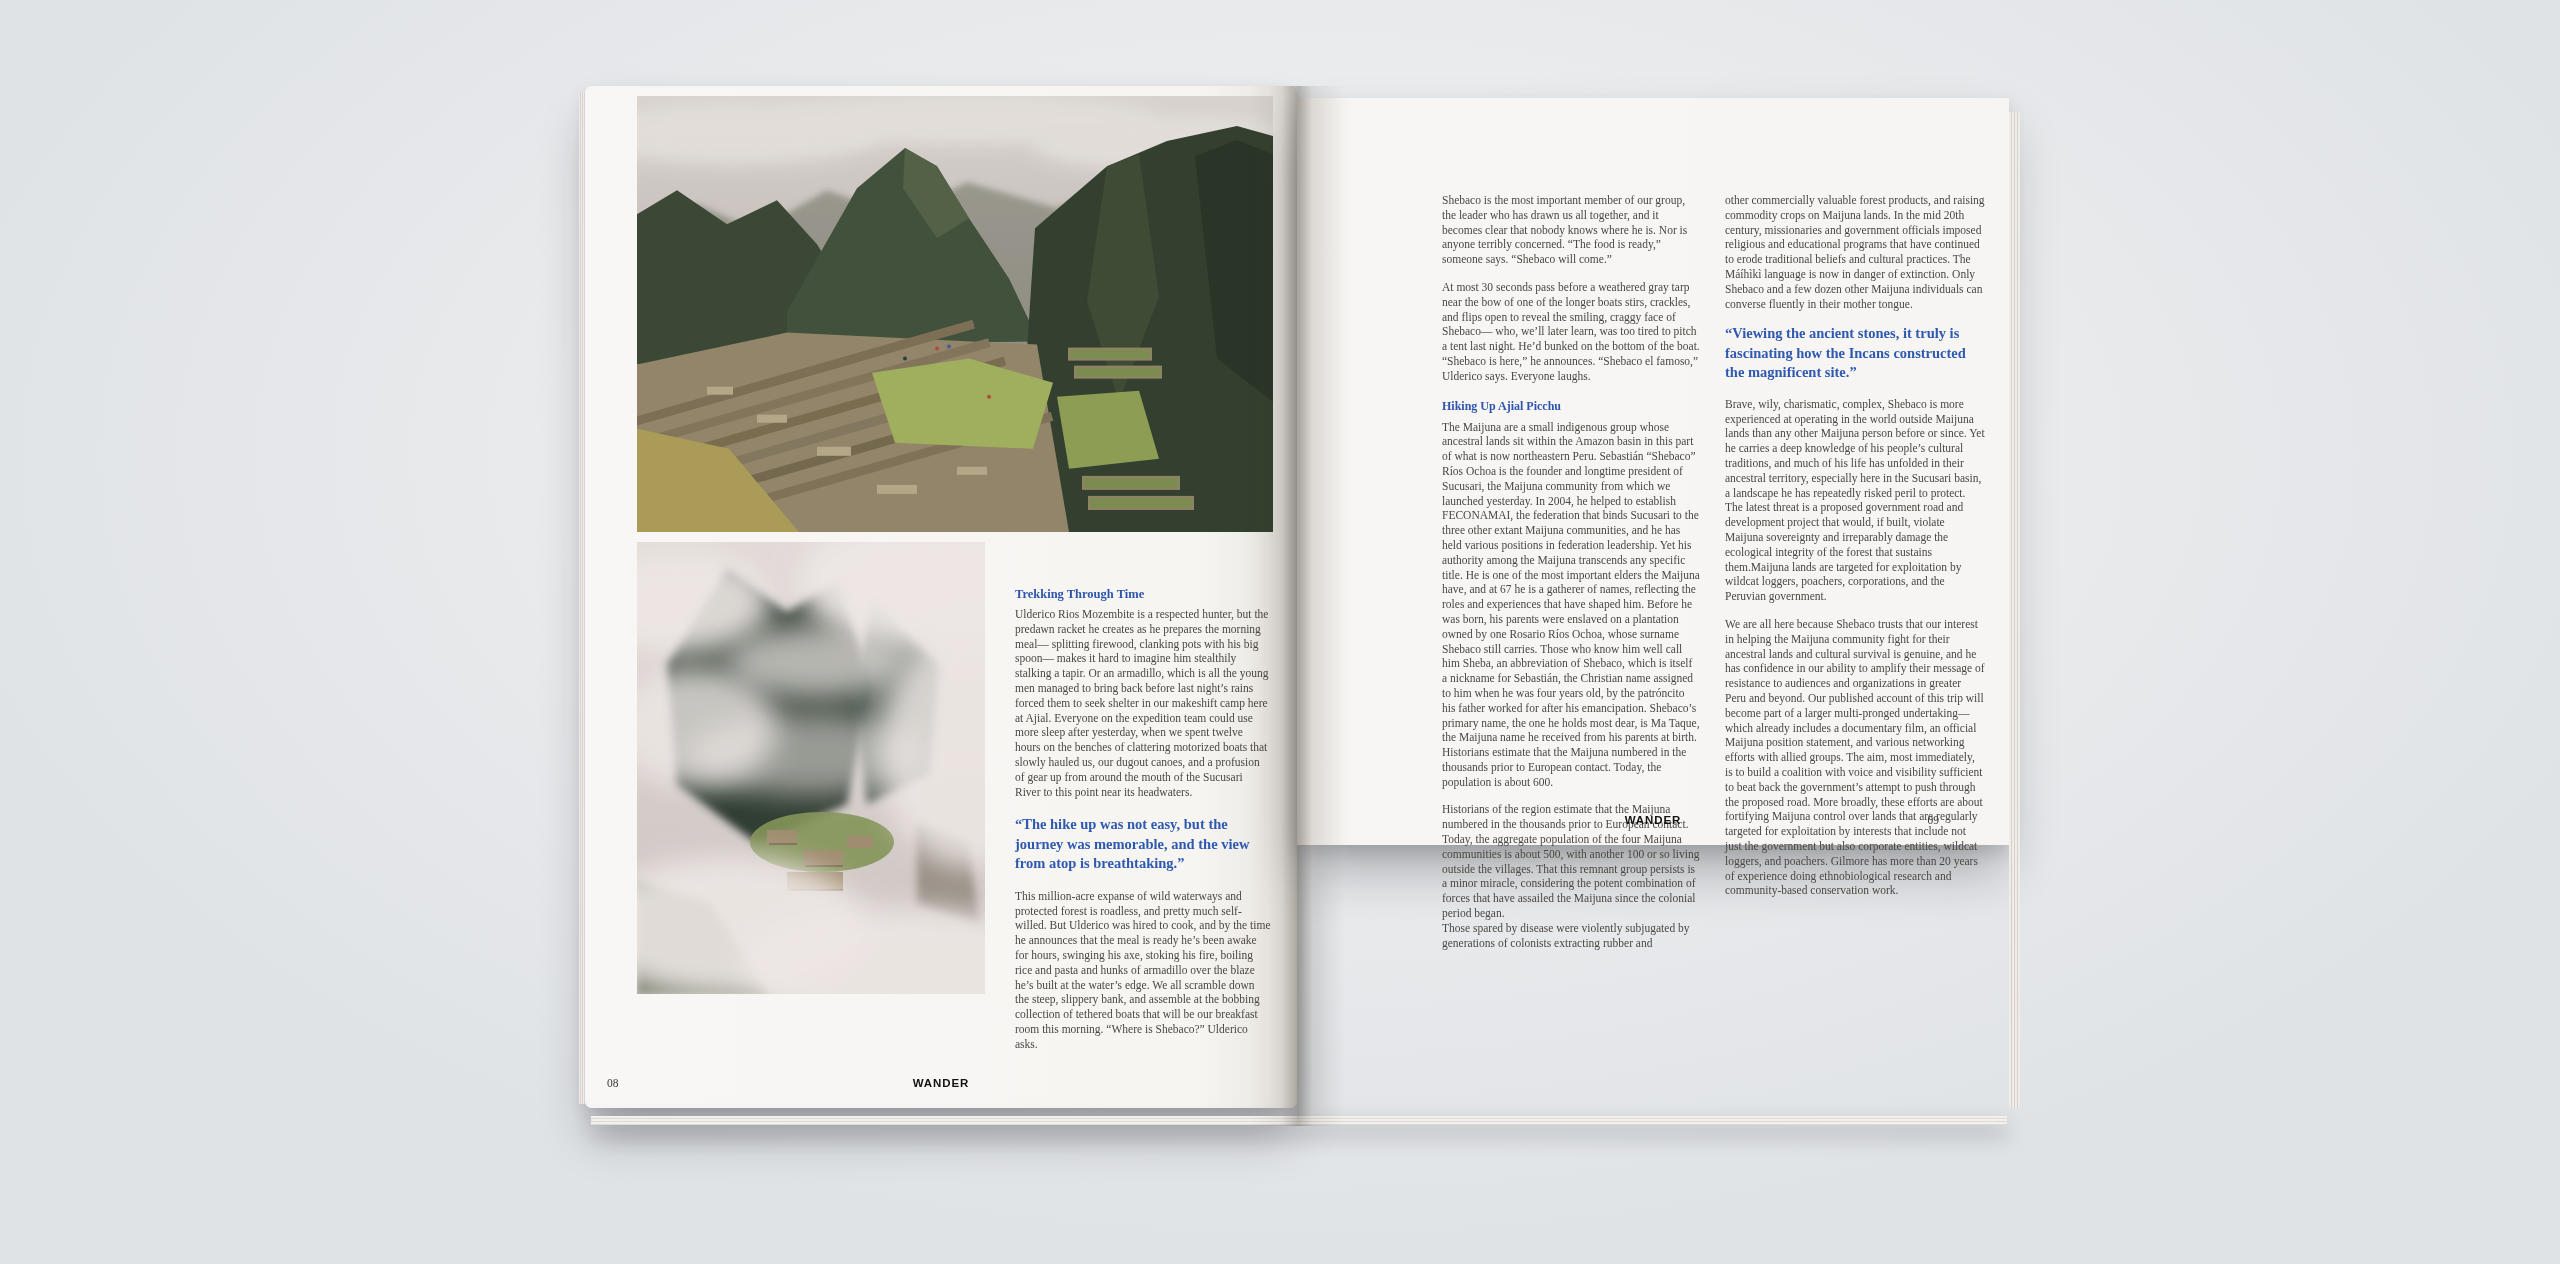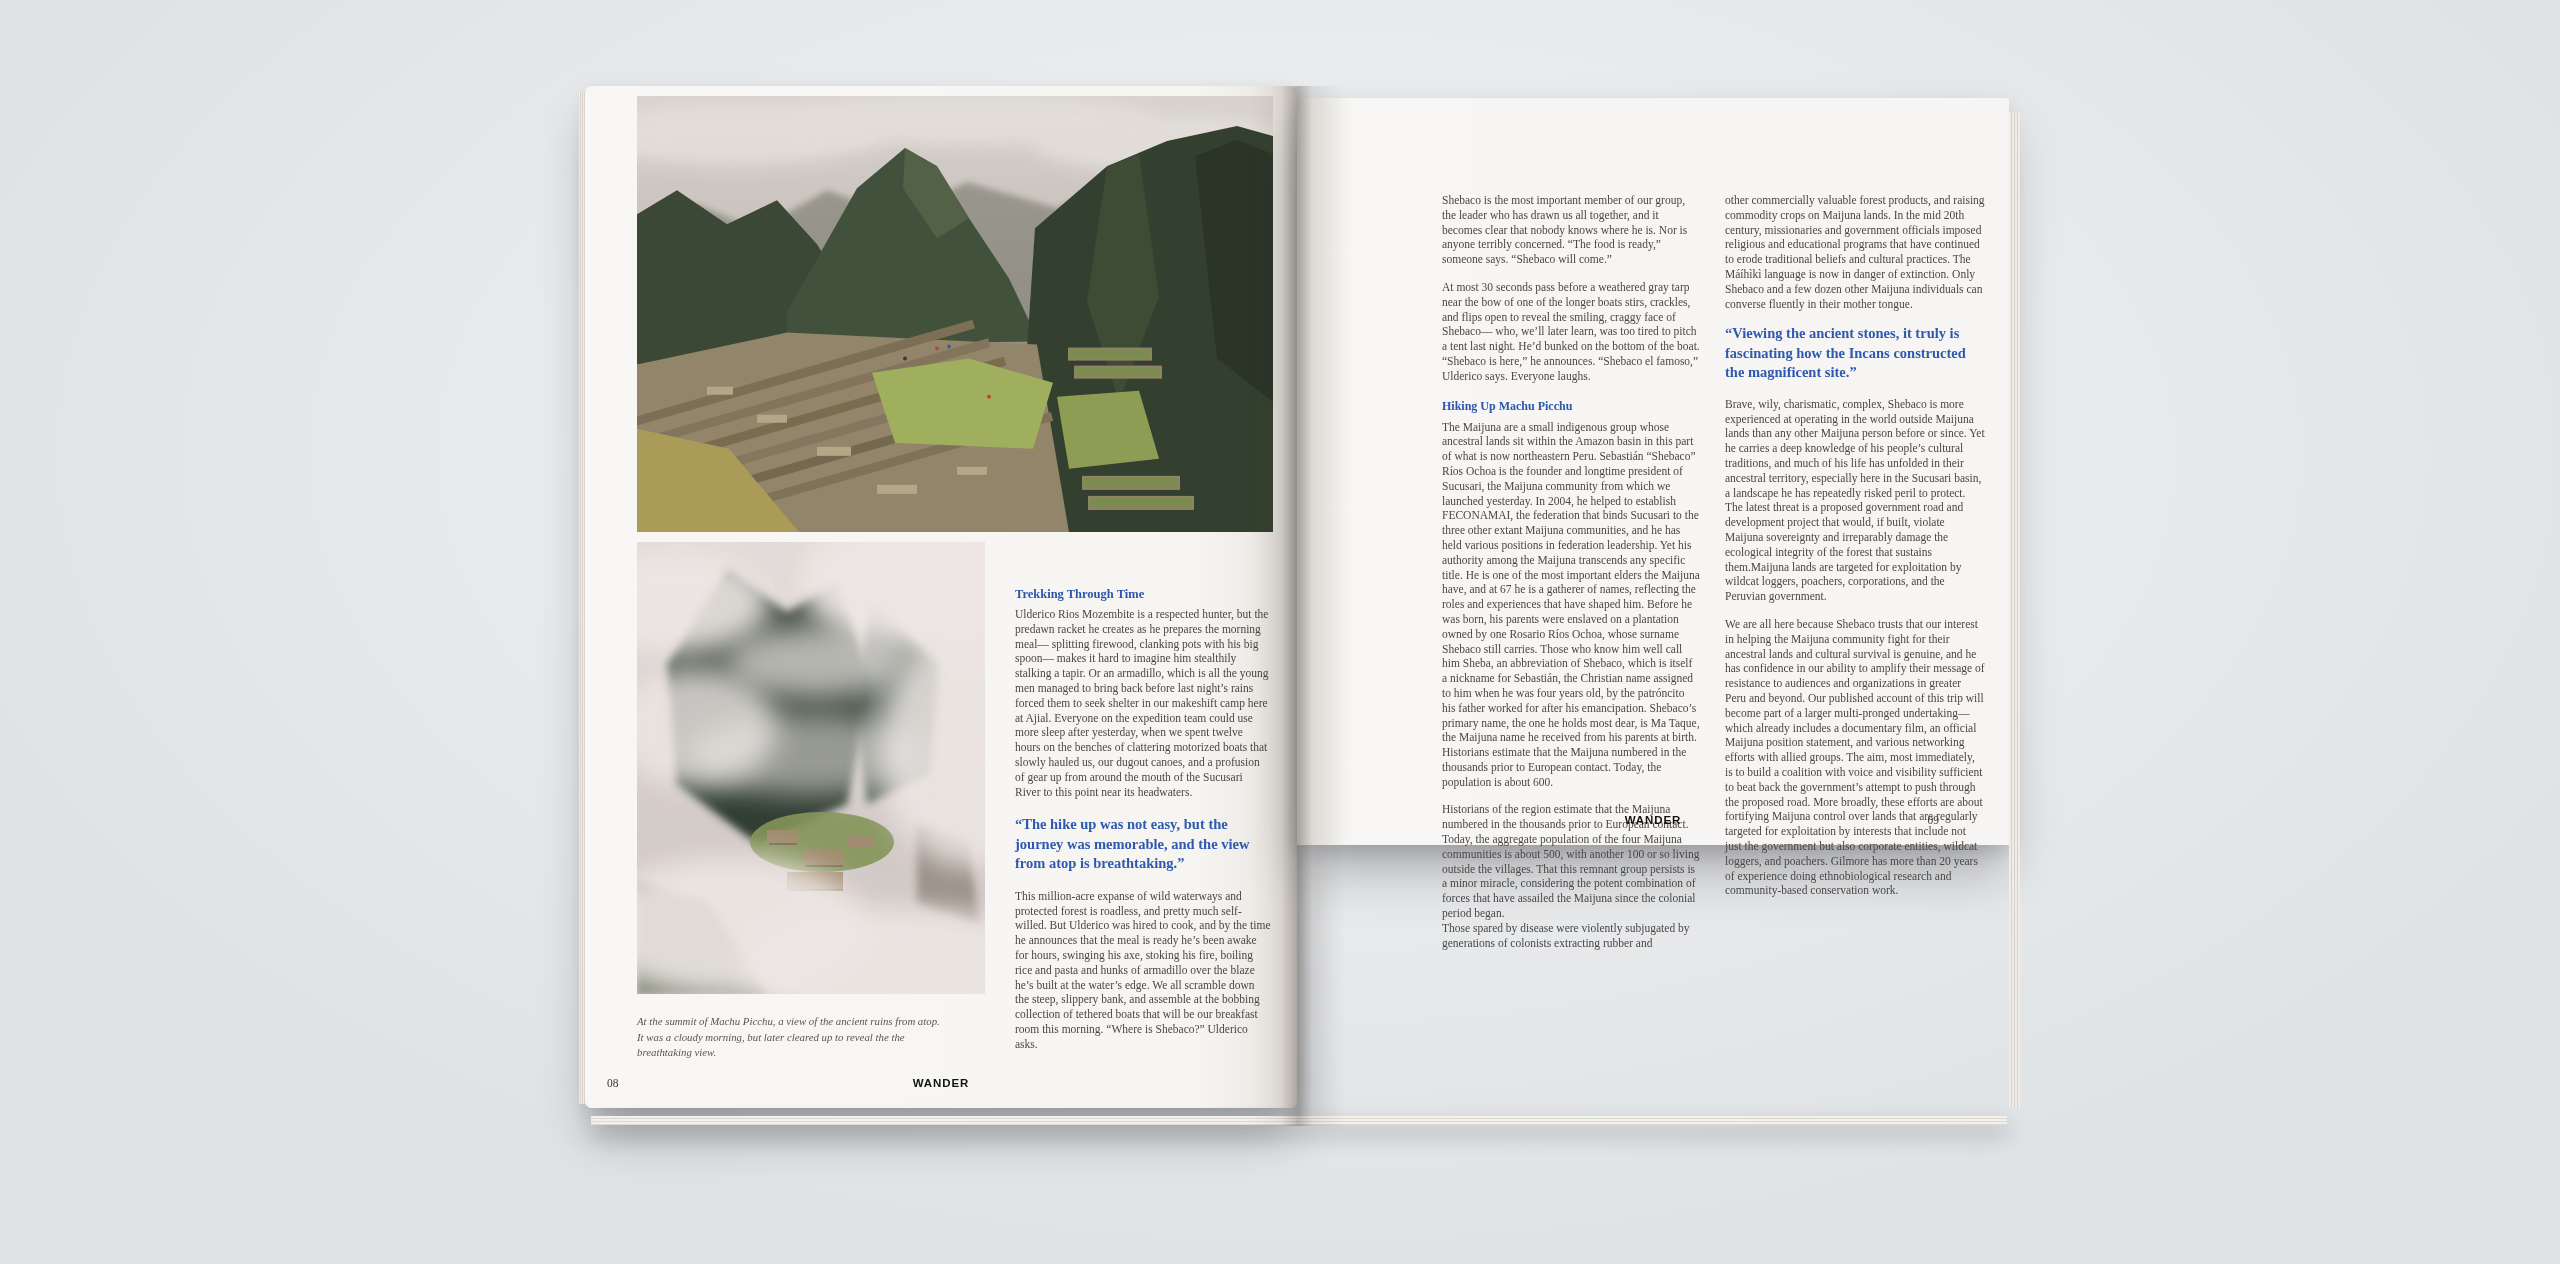--- a/index.html
+++ b/index.html
@@ -200,34 +200,33 @@
         </svg>
       </figure>
 
       <div class="left-col">
         <h3 class="section-heading">Trekking Through Time</h3>
         <p class="body-text">Ulderico Rios Mozembite is a respected hunter, but the predawn racket he creates as he prepares the morning meal— splitting firewood, clanking pots with his big spoon— makes it hard to imagine him stealthily stalking a tapir. Or an armadillo, which is all the young men managed to bring back before last night’s rains forced them to seek shelter in our makeshift camp here at Ajial. Everyone on the expedition team could use more sleep after yesterday, when we spent twelve hours on the benches of clattering motorized boats that slowly hauled us, our dugout canoes, and a profusion of gear up from around the mouth of the Sucusari River to this point near its headwaters.</p>
         <blockquote class="pull-quote">“The hike up was not easy, but the journey was memorable, and the view from atop is breathtaking.”</blockquote>
         <p class="body-text">This million-acre expanse of wild waterways and protected forest is roadless, and pretty much self-willed. But Ulderico was hired to cook, and by the time he announces that the meal is ready he’s been awake for hours, swinging his axe, stoking his fire, boiling rice and pasta and hunks of armadillo over the blaze he’s built at the water’s edge. We all scramble down the steep, slippery bank, and assemble at the bobbing collection of tethered boats that will be our breakfast room this morning. “Where is Shebaco?” Ulderico asks.</p>
       </div>
 
-      <p class="caption">At the summit of Machu Picchu, a view of the ancient ruins from atop. It was a cloudy morning, but later cleared up to reveal the the breathtaking view.</p>
 
       <div class="page-footer">
         <span class="pageno">08</span>
         <span class="brand">WANDER</span>
       </div>
     </section>
 
     <section class="page page-right">
 
       <div class="col col-1">
         <p class="body-text">Shebaco is the most important member of our group, the leader who has drawn us all together, and it becomes clear that nobody knows where he is. Nor is anyone terribly concerned. “The food is ready,” someone says. “Shebaco will come.”</p>
         <p class="body-text">At most 30 seconds pass before a weathered gray tarp near the bow of one of the longer boats stirs, crackles, and flips open to reveal the smiling, craggy face of Shebaco— who, we’ll later learn, was too tired to pitch a tent last night. He’d bunked on the bottom of the boat. “Shebaco is here,” he announces. “Shebaco el famoso,” Ulderico says. Everyone laughs.</p>
-        <h3 class="section-heading">Hiking Up Machu Picchu</h3>
+        <h3 class="section-heading">Hiking Up Ajial Picchu</h3>
         <p class="body-text">The Maijuna are a small indigenous group whose ancestral lands sit within the Amazon basin in this part of what is now northeastern Peru. Sebastián “Shebaco” Ríos Ochoa is the founder and longtime president of Sucusari, the Maijuna community from which we launched yesterday. In 2004, he helped to establish FECONAMAI, the federation that binds Sucusari to the three other extant Maijuna communities, and he has held various positions in federation leadership. Yet his authority among the Maijuna transcends any specific title. He is one of the most important elders the Maijuna have, and at 67 he is a gatherer of names, reflecting the roles and experiences that have shaped him. Before he was born, his parents were enslaved on a plantation owned by one Rosario Ríos Ochoa, whose surname Shebaco still carries. Those who know him well call him Sheba, an abbreviation of Shebaco, which is itself a nickname for Sebastián, the Christian name assigned to him when he was four years old, by the patróncito his father worked for after his emancipation. Shebaco’s primary name, the one he holds most dear, is Ma Taque, the Maijuna name he received from his parents at birth. Historians estimate that the Maijuna numbered in the thousands prior to European contact. Today, the population is about 600.</p>
         <p class="body-text" style="margin-bottom:0">Historians of the region estimate that the Maijuna numbered in the thousands prior to European contact. Today, the aggregate population of the four Maijuna communities is about 500, with another 100 or so living outside the villages. That this remnant group persists is a minor miracle, considering the potent combination of forces that have assailed the Maijuna since the colonial period began.</p>
         <p class="body-text">Those spared by disease were violently subjugated by generations of colonists extracting rubber and</p>
       </div>
 
       <div class="col col-2">
         <p class="body-text">other commercially valuable forest products, and raising commodity crops on Maijuna lands. In the mid 20th century, missionaries and government officials imposed religious and educational programs that have continued to erode traditional beliefs and cultural practices. The Máíhìkì language is now in danger of extinction. Only Shebaco and a few dozen other Maijuna individuals can converse fluently in their mother tongue.</p>
         <blockquote class="pull-quote">“Viewing the ancient stones, it truly is fascinating how the Incans constructed the magnificent site.”</blockquote>
         <p class="body-text">Brave, wily, charismatic, complex, Shebaco is more experienced at operating in the world outside Maijuna lands than any other Maijuna person before or since. Yet he carries a deep knowledge of his people’s cultural traditions, and much of his life has unfolded in their ancestral territory, especially here in the Sucusari basin, a landscape he has repeatedly risked peril to protect. The latest threat is a proposed government road and development project that would, if built, violate Maijuna sovereignty and irreparably damage the ecological integrity of the forest that sustains them.Maijuna lands are targeted for exploitation by wildcat loggers, poachers, corporations, and the Peruvian government.</p>
         <p class="body-text">We are all here because Shebaco trusts that our interest in helping the Maijuna community fight for their ancestral lands and cultural survival is genuine, and he has confidence in our ability to amplify their message of resistance to audiences and organizations in greater Peru and beyond. Our published account of this trip will become part of a larger multi-pronged undertaking— which already includes a documentary film, an official Maijuna position statement, and various networking efforts with allied groups. The aim, most immediately, is to build a coalition with voice and visibility sufficient to beat back the government’s attempt to push through the proposed road. More broadly, these efforts are about fortifying Maijuna control over lands that are regularly targeted for exploitation by interests that include not just the government but also corporate entities, wildcat loggers, and poachers. Gilmore has more than 20 years of experience doing ethnobiological research and community-based conservation work.</p>

